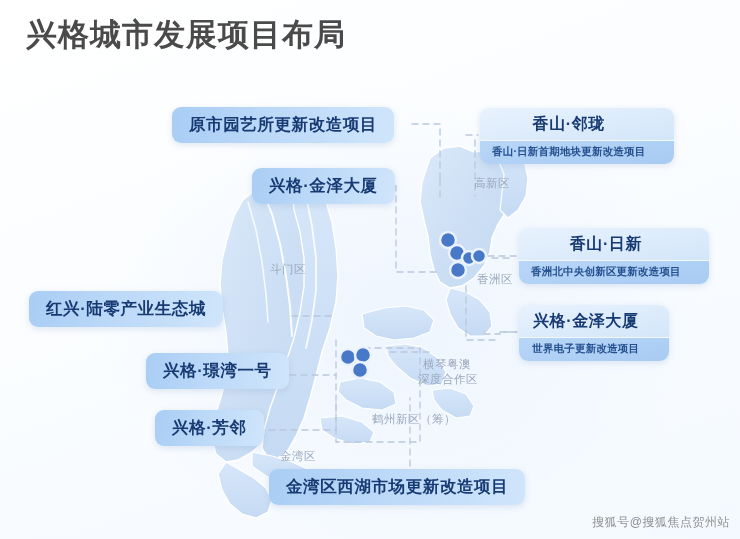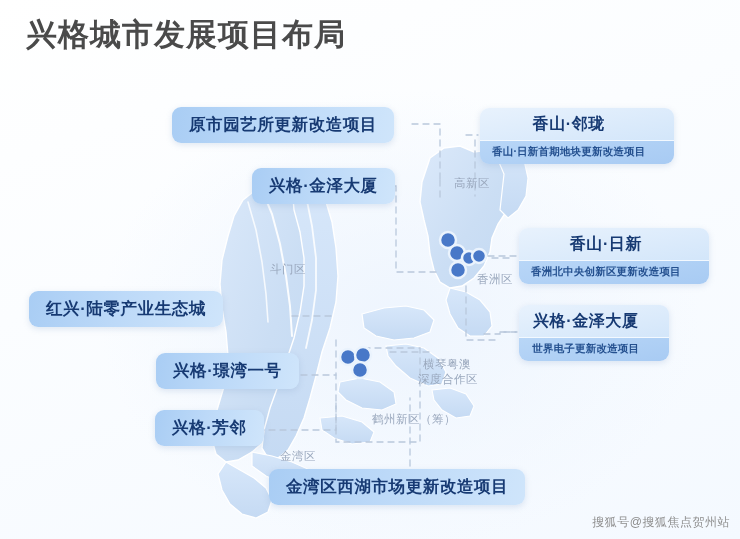--- a/index.html
+++ b/index.html
@@ -202,21 +202,21 @@
       <circle cx="469" cy="258" r="7" fill="#4878c8" stroke="#eaf3fd" stroke-width="2.5"></circle>
       <circle cx="479" cy="256" r="7" fill="#4878c8" stroke="#eaf3fd" stroke-width="2.5"></circle>
       <circle cx="458" cy="270" r="8" fill="#4878c8" stroke="#eaf3fd" stroke-width="2.5"></circle>
       <circle cx="348" cy="357" r="8" fill="#4878c8" stroke="#eaf3fd" stroke-width="2.5"></circle>
       <circle cx="363" cy="355" r="8" fill="#4878c8" stroke="#eaf3fd" stroke-width="2.5"></circle>
       <circle cx="360" cy="370" r="8" fill="#4878c8" stroke="#eaf3fd" stroke-width="2.5"></circle>
     </g>
   </svg>
 
   <div id="district-layer">
-      <div class="district-label" style="left: 454px; top: 176px;">高新区</div>
+      <div class="district-label" style="left: 474px; top: 176px;">高新区</div>
       <div class="district-label" style="left: 270px; top: 262px;">斗门区</div>
       <div class="district-label" style="left: 477px; top: 272px;">香洲区</div>
       <div class="district-label" style="left: 423px; top: 357px;">横琴粤澳</div>
       <div class="district-label" style="left: 418px; top: 372px;">深度合作区</div>
       <div class="district-label" style="left: 372px; top: 412px;">鹤州新区（筹）</div>
       <div class="district-label" style="left: 280px; top: 449px;">金湾区</div>
     </div>
 
   <div id="callout-layer">
       <div class="callout" style="left: 172px; top: 107px;">
@@ -233,21 +233,21 @@
         <div class="c-main">香山·日新</div>
         <div class="c-sub">香洲北中央创新区更新改造项目</div>
       </div>
       <div class="callout two-row" style="left: 519px; top: 305px;">
         <div class="c-main">兴格·金泽大厦</div>
         <div class="c-sub">世界电子更新改造项目</div>
       </div>
       <div class="callout" style="left: 29px; top: 291px;">
         <div class="c-main">红兴·陆零产业生态城</div>
       </div>
-      <div class="callout" style="left: 156px; top: 353px;">
+      <div class="callout" style="left: 146px; top: 353px;">
         <div class="c-main">兴格·璟湾一号</div>
       </div>
       <div class="callout" style="left: 155px; top: 410px;">
         <div class="c-main">兴格·芳邻</div>
       </div>
       <div class="callout" style="left: 269px; top: 469px;">
         <div class="c-main">金湾区西湖市场更新改造项目</div>
       </div>
     </div>
 

